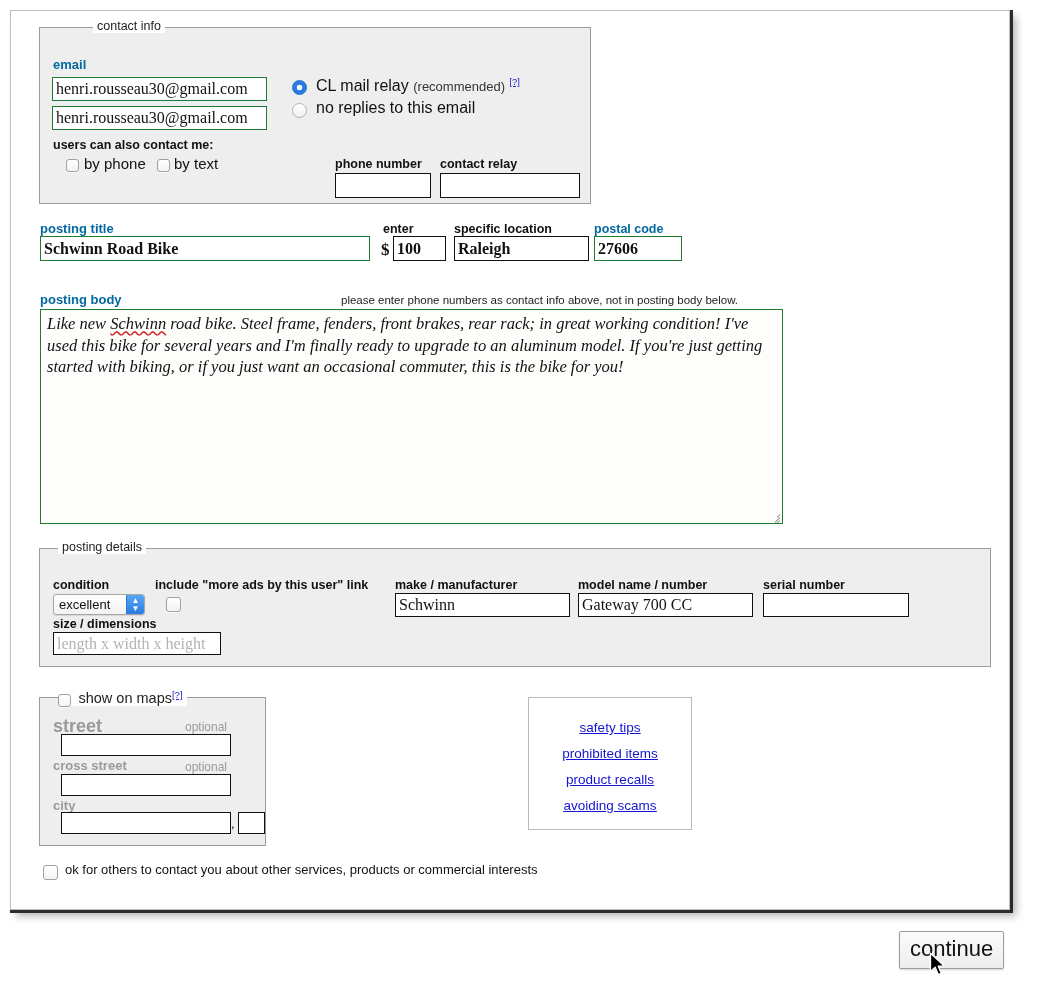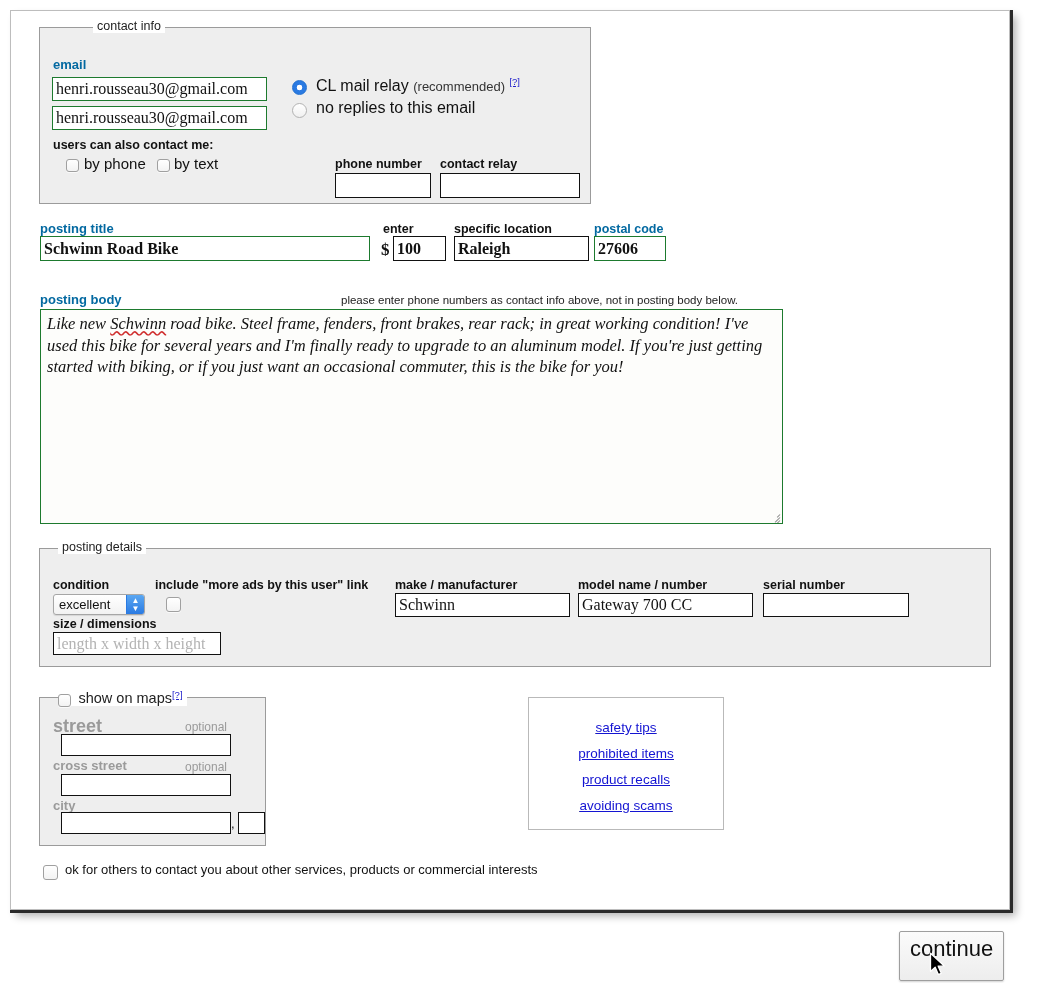--- a/index.html
+++ b/index.html
@@ -248,21 +248,21 @@
   
   #continue-button {
     position: absolute;
     box-sizing: border-box;
     background: linear-gradient(#fbfbfb, #ededed);
     border: 1px solid #9e9e9e;
     border-radius: 2px;
     font-family: "Liberation Sans", sans-serif;
     font-size: 22px;
     color: #111;
-    padding: 4px 10px 18px 10px;
+    padding: 4px 10px 6px 10px;
     box-shadow: 0 1px 2px rgba(0,0,0,0.18);
   }
   #cursor-arrow { position: absolute; }
 </style>
 </head>
 <body>
 
 <div id="page-frame">
   <div id="page-inner">
 
@@ -304,21 +304,21 @@
     <input class="txt green bold" type="text" style="left: 29px; top: 225px; width: 330px; height: 25px;" value="Schwinn Road Bike">
 
     <div class="lbl" style="left:372px; top:211px;">enter</div>
     <div class="plain" style="left:370px; top:229px; font-size:17px; font-family:'Liberation Serif', serif; font-weight:bold;">$</div>
     <input class="txt bold" type="text" style="left: 382px; top: 225px; width: 53px; height: 25px;" value="100">
 
     <div class="lbl" style="left:443px; top:211px;">specific location</div>
     <input class="txt bold" type="text" style="left: 443px; top: 225px; width: 135px; height: 25px;" value="Raleigh">
 
     <div class="lbl green" style="left:583px; top:211px;">postal code</div>
-    <input class="txt green bold" type="text" style="left: 583px; top: 225px; width: 72px; height: 25px;" value="27606">
+    <input class="txt green bold" type="text" style="left: 583px; top: 225px; width: 88px; height: 25px;" value="27606">
 
     <div class="lbl green" style="left:29px; top:282px; font-size:13px;">posting body</div>
     <div class="note" style="left:330px; top:283px;">please enter phone numbers as contact info above, not in posting body below.</div>
 
     <div id="posting-body-input" style="left:29px; top:298px; width:743px; height:215px;">
       <div id="body-text-overlay" style="left:6px; top:3px; width:730px;">
         <span>Like new </span><span class="spell">Schwinn</span><span> road bike. Steel frame, fenders, front brakes, rear rack; in great working condition! I've used this bike for several years and I'm finally ready to upgrade to an aluminum model. If you're just getting started with biking, or if you just want an occasional commuter, this is the bike for you!</span>
       </div>
       <div class="resize-grip" style="right:2px; bottom:2px;">
         <i style="width:10px; top:11px;"></i>
@@ -368,21 +368,21 @@
       <div class="lbl gray" style="left:13px; top:61px; font-size:13px;">cross street</div>
       <div class="hint" style="left:145px; top:62px; font-weight:normal; font-size:12px;">optional</div>
       <input class="txt" type="text" style="left: 21px; top: 76px; width: 170px; height: 22px;" value="">
 
       <div class="lbl gray" style="left:13px; top:101px; font-size:13px;">city</div>
       <input class="txt" type="text" style="left: 21px; top: 114px; width: 170px; height: 22px;" value="">
       <div class="plain" style="left:191px; top:118px; font-size:13px;">,</div>
       <input class="txt" type="text" style="left: 198px; top: 114px; width: 27px; height: 22px;" value="">
     </div>
 
-    <div id="links-panel" style="left:517px; top:686px; width:196px; height:133px; padding-top:22px;text-decoration:underline;">
+    <div id="links-panel" style="left:517px; top:686px; width:164px; height:133px; padding-top:22px;text-decoration:underline;">
       <a href="#" style="margin-bottom:11px;">safety tips</a>
       <a href="#" style="margin-bottom:11px;">prohibited items</a>
       <a href="#" style="margin-bottom:11px;">product recalls</a>
       <a href="#">avoiding scams</a>
     </div>
 
     <div class="cb" style="left:32px; top:854px; width:15px; height:15px;"></div>
     <div class="plain" style="left:54px; top:851px; font-size:13px;">ok for others to contact you about other services, products or commercial interests</div>
 
   </div>

